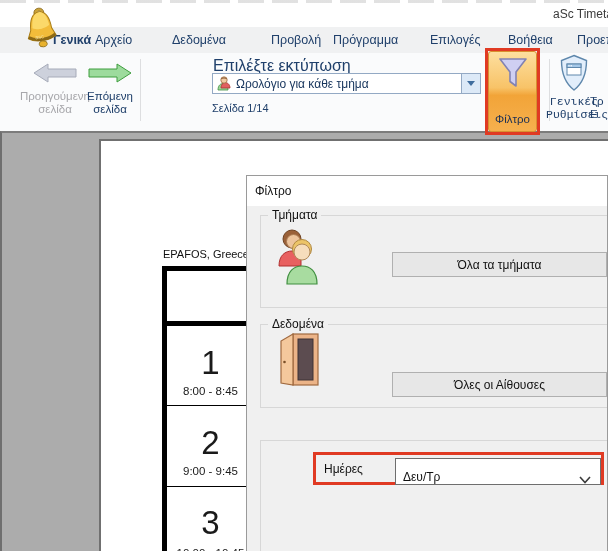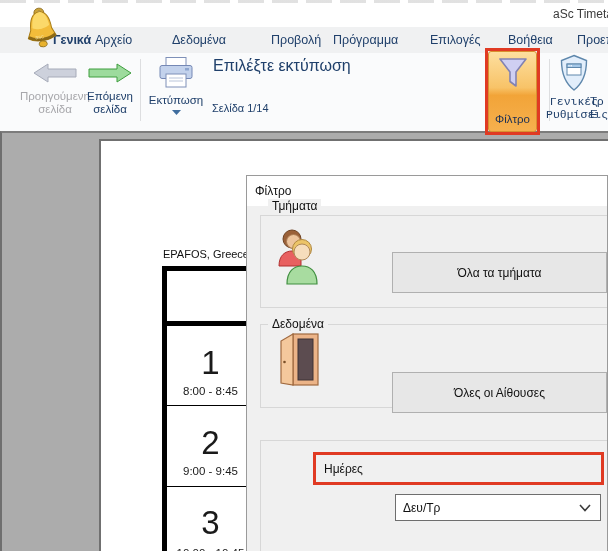--- a/index.html
+++ b/index.html
@@ -80,34 +80,34 @@
   
   .dialog { position:absolute; left:246px; top:175px; width:362px; height:377px; background:#f0f0f0;
             border:1px solid #9a9a9a; z-index:10; overflow:hidden; }
   .dlg-titlebar { position:absolute; left:0; top:0; width:100%; height:30px; background:#fff; }
   .dlg-title { position:absolute; left:8px; top:8px; font-size:12px; color:#111; }
   .groupbox { position:absolute; border:1px solid #d7d7d7; }
   .g1 { left:13px; top:39px;  width:348px; height:93px; }
   .g2 { left:13px; top:148px; width:348px; height:84px; }
   .g3 { left:13px; top:264px; width:348px; height:130px; }
   .legend { position:absolute; font-size:12px; color:#111; background:#f0f0f0; padding:0 4px; white-space:nowrap; }
-  .lg1 { left:21px; top:23px; } .lg2 { left:21px; top:141px; }
+  .lg1 { left:21px; top:32px; } .lg2 { left:21px; top:141px; }
   .dlg-icon { position:absolute; }
   .icon-people { left:29px; top:50px; }
   .icon-door   { left:31px; top:156px; }
-  .dlg-btn { position:absolute; width:215px; height:41px; background:#e7e7e7; border:1px solid #b0b0b0;
+  .dlg-btn { position:absolute; width:215px; height:25px; background:#e7e7e7; border:1px solid #b0b0b0;
              font-size:12px; color:#111; display:flex; align-items:center; justify-content:center;
              font-family:"Liberation Sans", sans-serif; cursor:pointer;text-align:center; }
   .btn-classes { left:145px; top:76px; }
   .btn-rooms   { left:145px; top:196px; }
   .days-annot { position:absolute; left:66px; top:276px; width:291px; height:33px; border:3px solid #e03a23;
                 display:flex; align-items:center; }
   .days-label { position:absolute; left:8px; top:7px; font-size:12px; color:#111; }
   .days-dd { position:absolute; left:79px; top:3px; width:206px; height:27px; background:#fff;
-             border:1px solid #6e6e6e; display:flex; align-items:center; cursor:pointer;margin-top:36px; }
+             border:1px solid #6e6e6e; display:flex; align-items:flex-end; cursor:pointer; }
   .days-dd-text { font-size:12px; color:#111; margin-left:7px; flex:1; }
   .days-dd-chev { margin-right:9px; flex:0 0 auto; }
 </style>
 </head>
 <body>
 
 <div id="stage">
 
   <div class="titlebar">
     <div class="top-edge"></div>
@@ -151,37 +151,37 @@
     <div class="nav-group nav-next">
       <svg class="nav-icon" width="46" height="22" viewBox="0 0 46 22">
         <polygon points="44,11 30,2 30,7 2,7 2,15 30,15 30,20" fill="#9ddb9d" stroke="#3f9e3f" stroke-width="1"></polygon>
       </svg>
       <div class="rlabel">Επόμενη</div>
       <div class="rlabel">σελίδα</div>
     </div>
 
     <div class="vsep sep1"></div>
 
-    <div class="print-group">
-      <svg width="38" height="34" viewBox="0 0 38 34">
-        <rect x="9" y="1.5" width="20" height="9" fill="#fff" stroke="#7e90b8" stroke-width="1"></rect>
-        <rect x="3" y="9.5" width="32" height="13" rx="2" fill="#c3d2ec" stroke="#7588b5" stroke-width="1"></rect>
-        <rect x="28" y="12" width="4" height="2.5" fill="#8ea6cf"></rect>
-        <rect x="9" y="18" width="20" height="13" fill="#fff" stroke="#7e90b8" stroke-width="1"></rect>
-        <line x1="12" y1="22" x2="26" y2="22" stroke="#b9c4d9" stroke-width="1"></line>
-        <line x1="12" y1="25" x2="26" y2="25" stroke="#b9c4d9" stroke-width="1"></line>
-      </svg>
-      <div class="rlabel">Εκτύπωση</div>
-      <svg class="print-caret" width="9" height="5" viewBox="0 0 9 5">
-        <polygon points="0,0 9,0 4.5,5" fill="#3f6d9e"></polygon>
-      </svg>
-    </div>
 
     <span class="select-label">Επιλέξτε εκτύπωση</span>
 
+    <div class="combo">
+      <svg class="combo-icon" width="14" height="15" viewBox="0 0 14 15">
+        <path d="M1 14 C1 9 4 7.5 6 7.5 C8 7.5 11 9 11 14 Z" fill="#9ed89a" stroke="#3f8e3f" stroke-width="0.8"></path>
+        <path d="M4 12 C4 8 6.5 6.5 8 6.5 C10 6.5 13 8 13 12 Z" fill="#e06060" stroke="#a83030" stroke-width="0.8"></path>
+        <circle cx="7" cy="4" r="3.2" fill="#f2cba2" stroke="#9a6a40" stroke-width="0.8"></circle>
+        <path d="M3.8 3.2 C4.2 1 9.8 1 10.2 3.2 C8.5 2.2 5.5 2.2 3.8 3.2 Z" fill="#8a5a32"></path>
+      </svg>
+      <span class="combo-text">Ωρολόγιο για κάθε τμήμα</span>
+      <span class="combo-arrow">
+        <svg width="8" height="5" viewBox="0 0 8 5">
+          <polygon points="0,0 8,0 4,5" fill="#3f6d9e"></polygon>
+        </svg>
+      </span>
+    </div>
 
     <span class="page-indicator">Σελίδα 1/14</span>
 
     <div class="filter-annot">
       <div class="filter-btn">
         <svg width="32" height="36" viewBox="0 0 32 36">
           <path d="M3 3 L29 3 L19 16 L19 30 L13 25.5 L13 16 Z" fill="#cfcff2" stroke="#8282b2" stroke-width="1.6" stroke-linejoin="round"></path>
         </svg>
         <span class="filter-label">Φίλτρο</span>
       </div>

